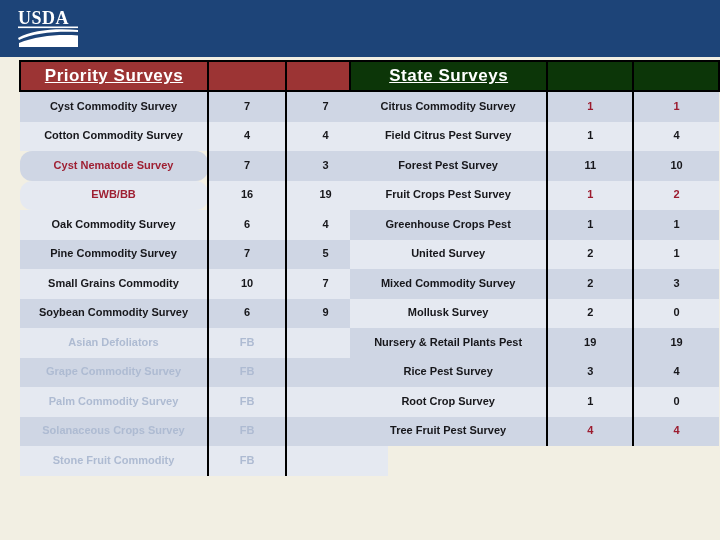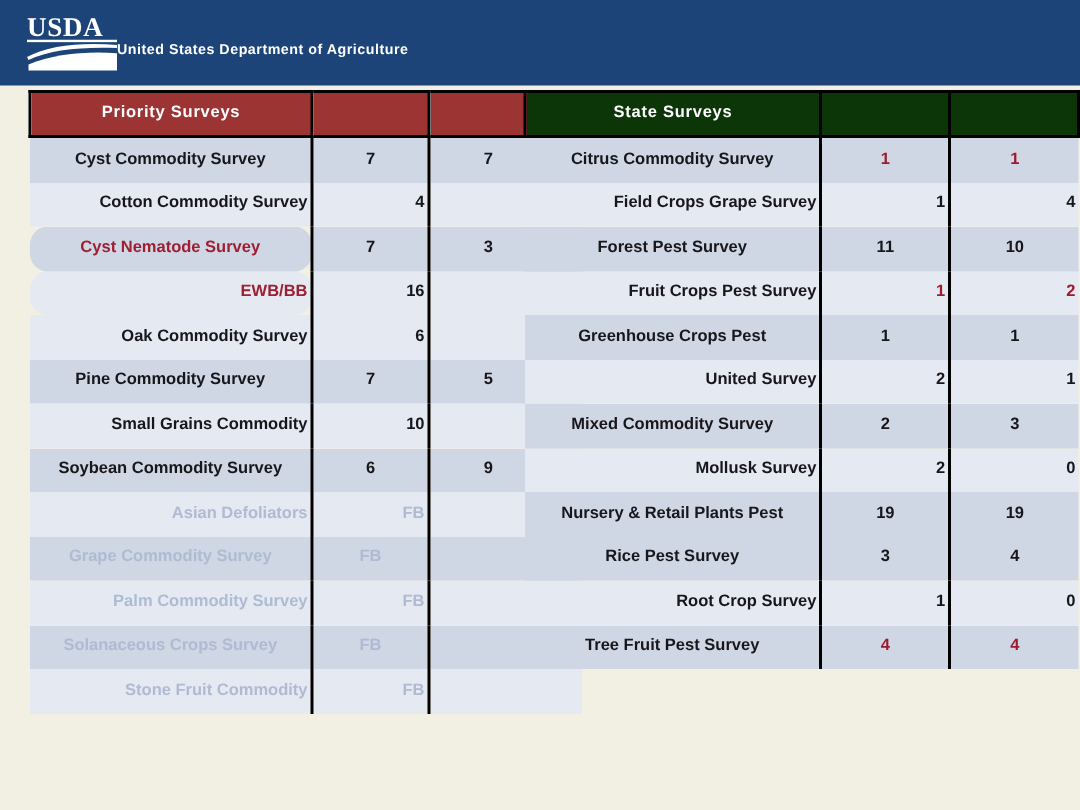--- a/index.html
+++ b/index.html
@@ -50,41 +50,42 @@
     text-align:center;
     vertical-align:middle;
     font-weight:bold;
     color:#17171b;
     line-height:1.05;
     overflow:hidden;
     white-space:nowrap;
   }
   
   .r-odd  td{background:#cfd6e4;}
-  .r-even td{background:#e5e9f1;text-align:right;}
+  .r-even td{background:#e5e9f1;}
 
   
   .c-name{width:182px;border-right:2.4px solid #000;}
   .c-yr  {width:72px; border-right:2.4px solid #000;}
   .c-yr-last{width:72px;}
   .c-gap {width:18px;}
 
   
   #tbl-right .c-name{width:194px;}
   #tbl-right .c-yr{width:84px;}
   #tbl-right .c-yr-last{width:84px;}
 
   
   tr.hdr td{
     height:28px;
-    font-size:11px;
+    font-size:17px;
     font-weight:bold;
     letter-spacing:0.5px;
     color:#ffffff;
     border:2.4px solid #000;
+    text-decoration:underline;
   }
   #tbl-left tr.hdr td.h{background:#9c3434;}
   #tbl-right tr.hdr td.h{background:#0c3608;}
   tr.hdr td.c-gap-h{
     background:#4f86c6;
     border:2.4px solid #000;
   }
   #tbl-left tr.hdr td.c-name{border-right:2.4px solid #000;}
 
   .yr-pre{color:#ffffff;}
@@ -104,21 +105,20 @@
 
 <div id="banner">
   <div id="logo-wrap">
     <svg id="usda-mark" viewBox="0 0 72 42">
       <text x="2" y="17" fill="#ffffff" font-family="Liberation Serif, serif" font-size="18" font-weight="bold" letter-spacing="0.5">USDA</text>
       <rect x="2" y="19.5" width="60" height="1.6" fill="#ffffff"></rect>
       <path d="M2 31 C16 23, 40 21, 62 23 L62 25 C40 24, 17 26, 3 33 Z" fill="#ffffff"></path>
       <path d="M3 36 C20 29, 42 27, 62 28.5 L62 40 L3 40 Z" fill="#ffffff"></path>
     </svg>
   </div>
-  <div id="dept-name">United States Department of Agriculture</div>
 </div>
 
 <div id="sheet">
 
   <table class="tbl" id="tbl-left">
     <tbody id="left-body">
         <tr class="hdr">
           <td class="h c-name">Priority Surveys</td>
           <td class="h c-yr"><span class="yr-pre"></span><span class="yr-suf"></span></td>
           <td class="h c-yr-last"><span class="yr-pre"></span><span class="yr-suf"></span></td>
@@ -211,21 +211,21 @@
           <td class="h c-name">State Surveys</td>
           <td class="h c-yr"><span class="yr-pre"></span><span class="yr-suf"></span></td>
           <td class="h c-yr-last"><span class="yr-pre"></span><span class="yr-suf"></span></td>
         </tr>
         <tr class="r-odd">
           <td class="c-name">Citrus Commodity Survey</td>
           <td class="c-yr v-red">1</td>
           <td class="c-yr-last v-red">1</td>
         </tr>
         <tr class="r-even">
-          <td class="c-name">Field Crops Grape Survey</td>
+          <td class="c-name">Field Citrus Pest Survey</td>
           <td class="c-yr">1</td>
           <td class="c-yr-last">4</td>
         </tr>
         <tr class="r-odd">
           <td class="c-name">Forest Pest Survey</td>
           <td class="c-yr">11</td>
           <td class="c-yr-last">10</td>
         </tr>
         <tr class="r-even">
           <td class="c-name">Fruit Crops Pest Survey</td>

